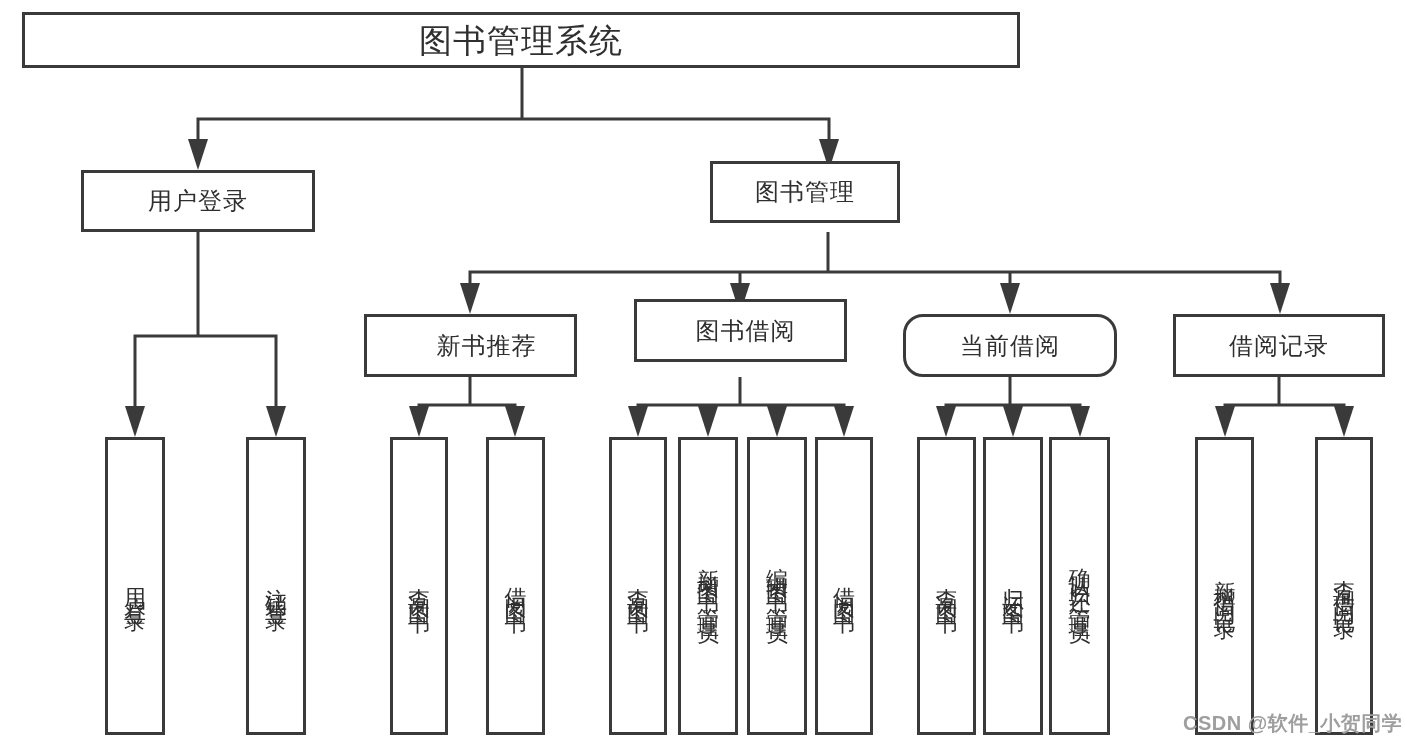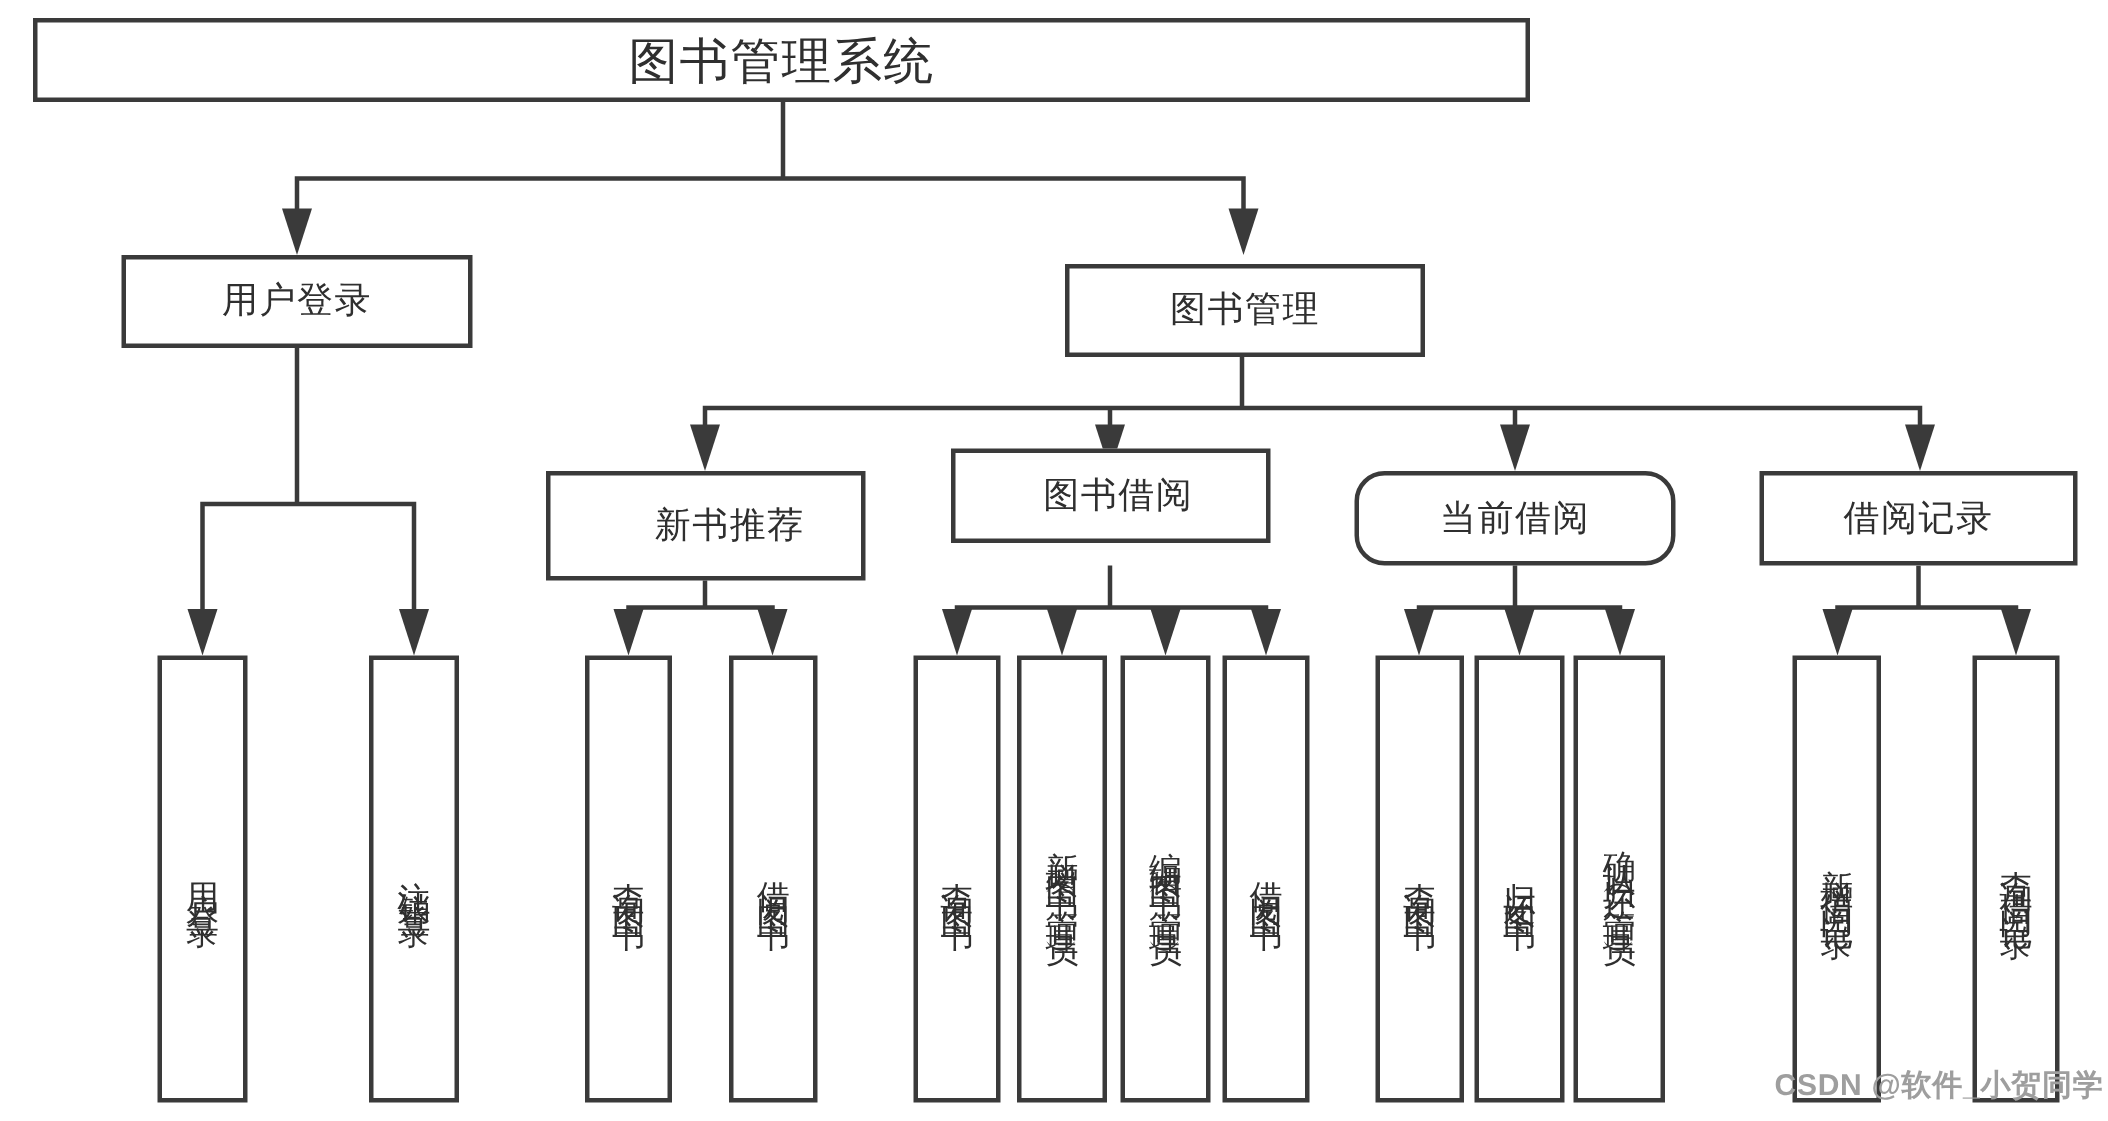--- a/index.html
+++ b/index.html
@@ -84,23 +84,23 @@
     <use href="#ah" x="946" y="437"></use>
       <use href="#ah" x="1013" y="437"></use>
     <use href="#ah" x="1080" y="437"></use>
     <use href="#ah" x="1225" y="437"></use>
       <use href="#ah" x="1344" y="437"></use>
   </svg>
 
   <div class="node root" style="left:22px; top:12px; width:998px; height:56px;">图书管理系统</div>
 
   <div class="node mid" style="left:81px; top:170px; width:234px; height:62px;">用户登录</div>
-  <div class="node mid" style="left:710px; top:176px; width:240px; height:62px;">图书管理</div>
+  <div class="node mid" style="left:710px; top:161px; width:190px; height:62px;">图书管理</div>
 
-  <div class="node mid" style="left:364px; top:314px; width:213px; height:73px;padding-left:32px;">新书推荐</div>
+  <div class="node mid" style="left:364px; top:314px; width:213px; height:63px;padding-left:32px;">新书推荐</div>
   <div class="node mid" style="left:634px; top:299px; width:213px; height:63px;padding-left:10px;">图书借阅</div>
   <div class="node mid" style="left:903px; top:314px; width:214px; height:63px;border-radius:20px;">当前借阅</div>
   <div class="node mid" style="left:1173px; top:314px; width:212px; height:63px;">借阅记录</div>
 
   <div class="node leaf" style="left:105px; top:437px; width:60px; height:298px;">
     <span class="vtext">用户登录</span>
   </div>
   <div class="node leaf" style="left:246px; top:437px; width:60px; height:298px;">
     <span class="vtext">注销登录</span>
   </div>

